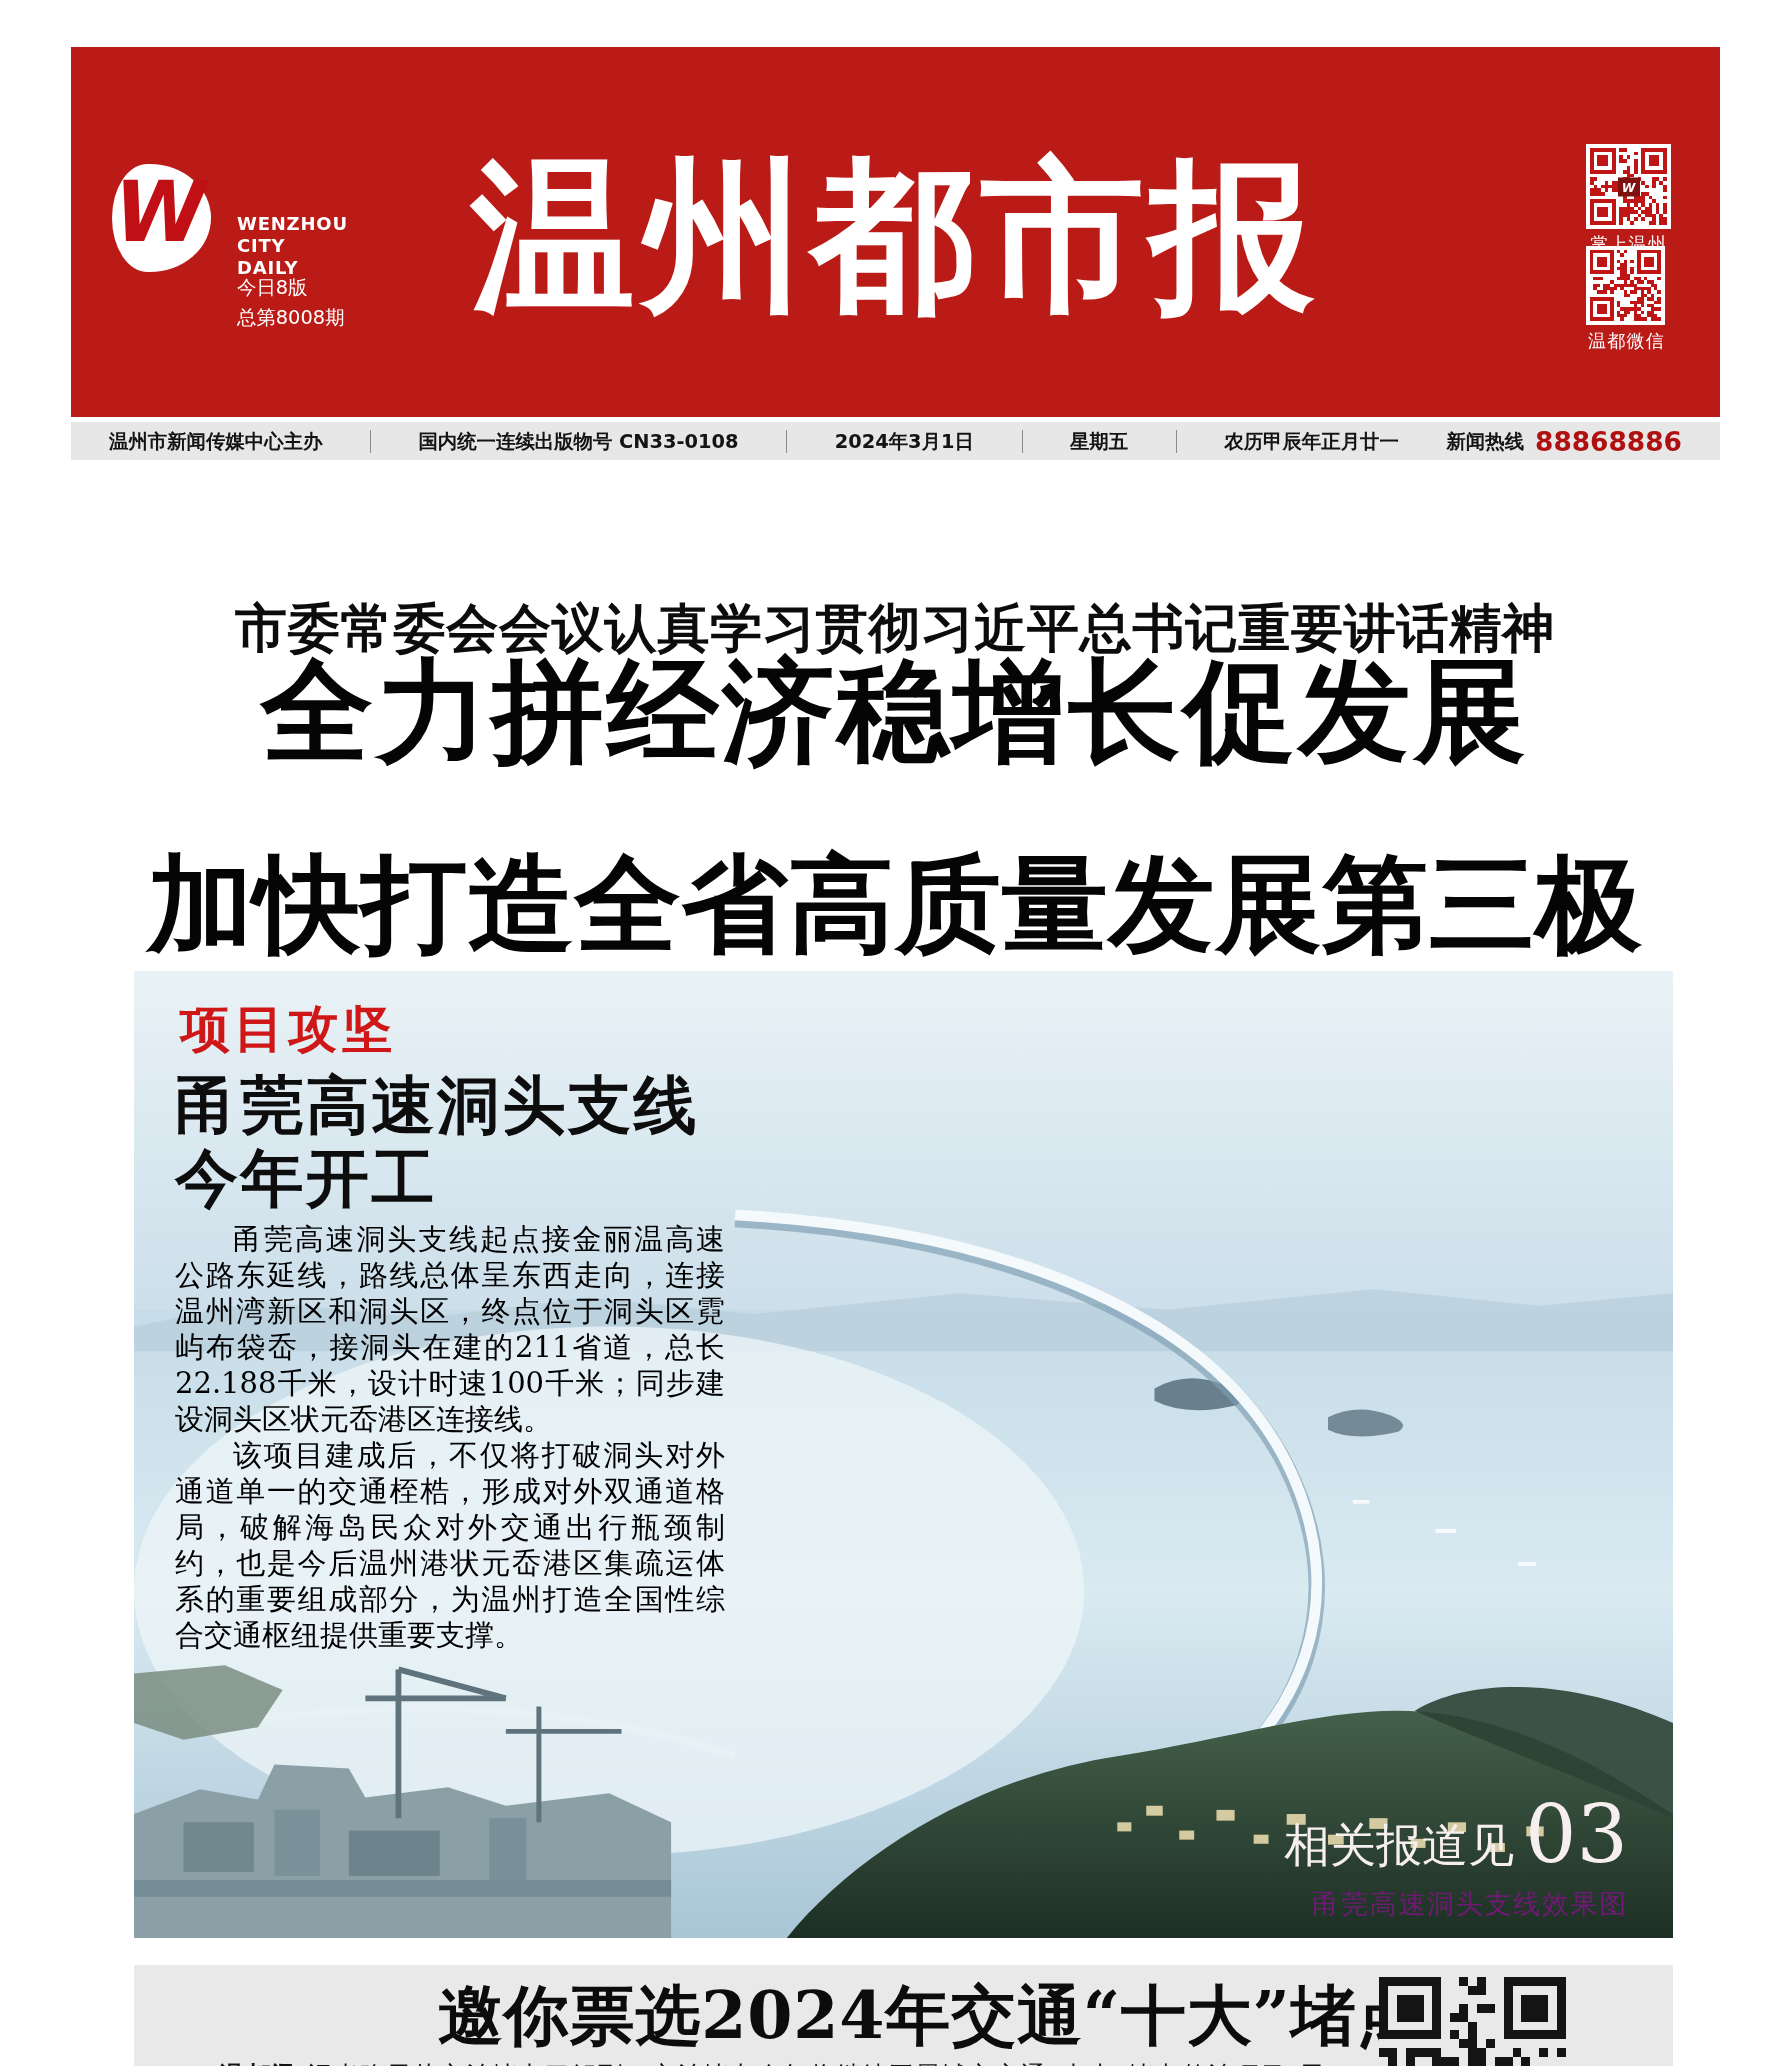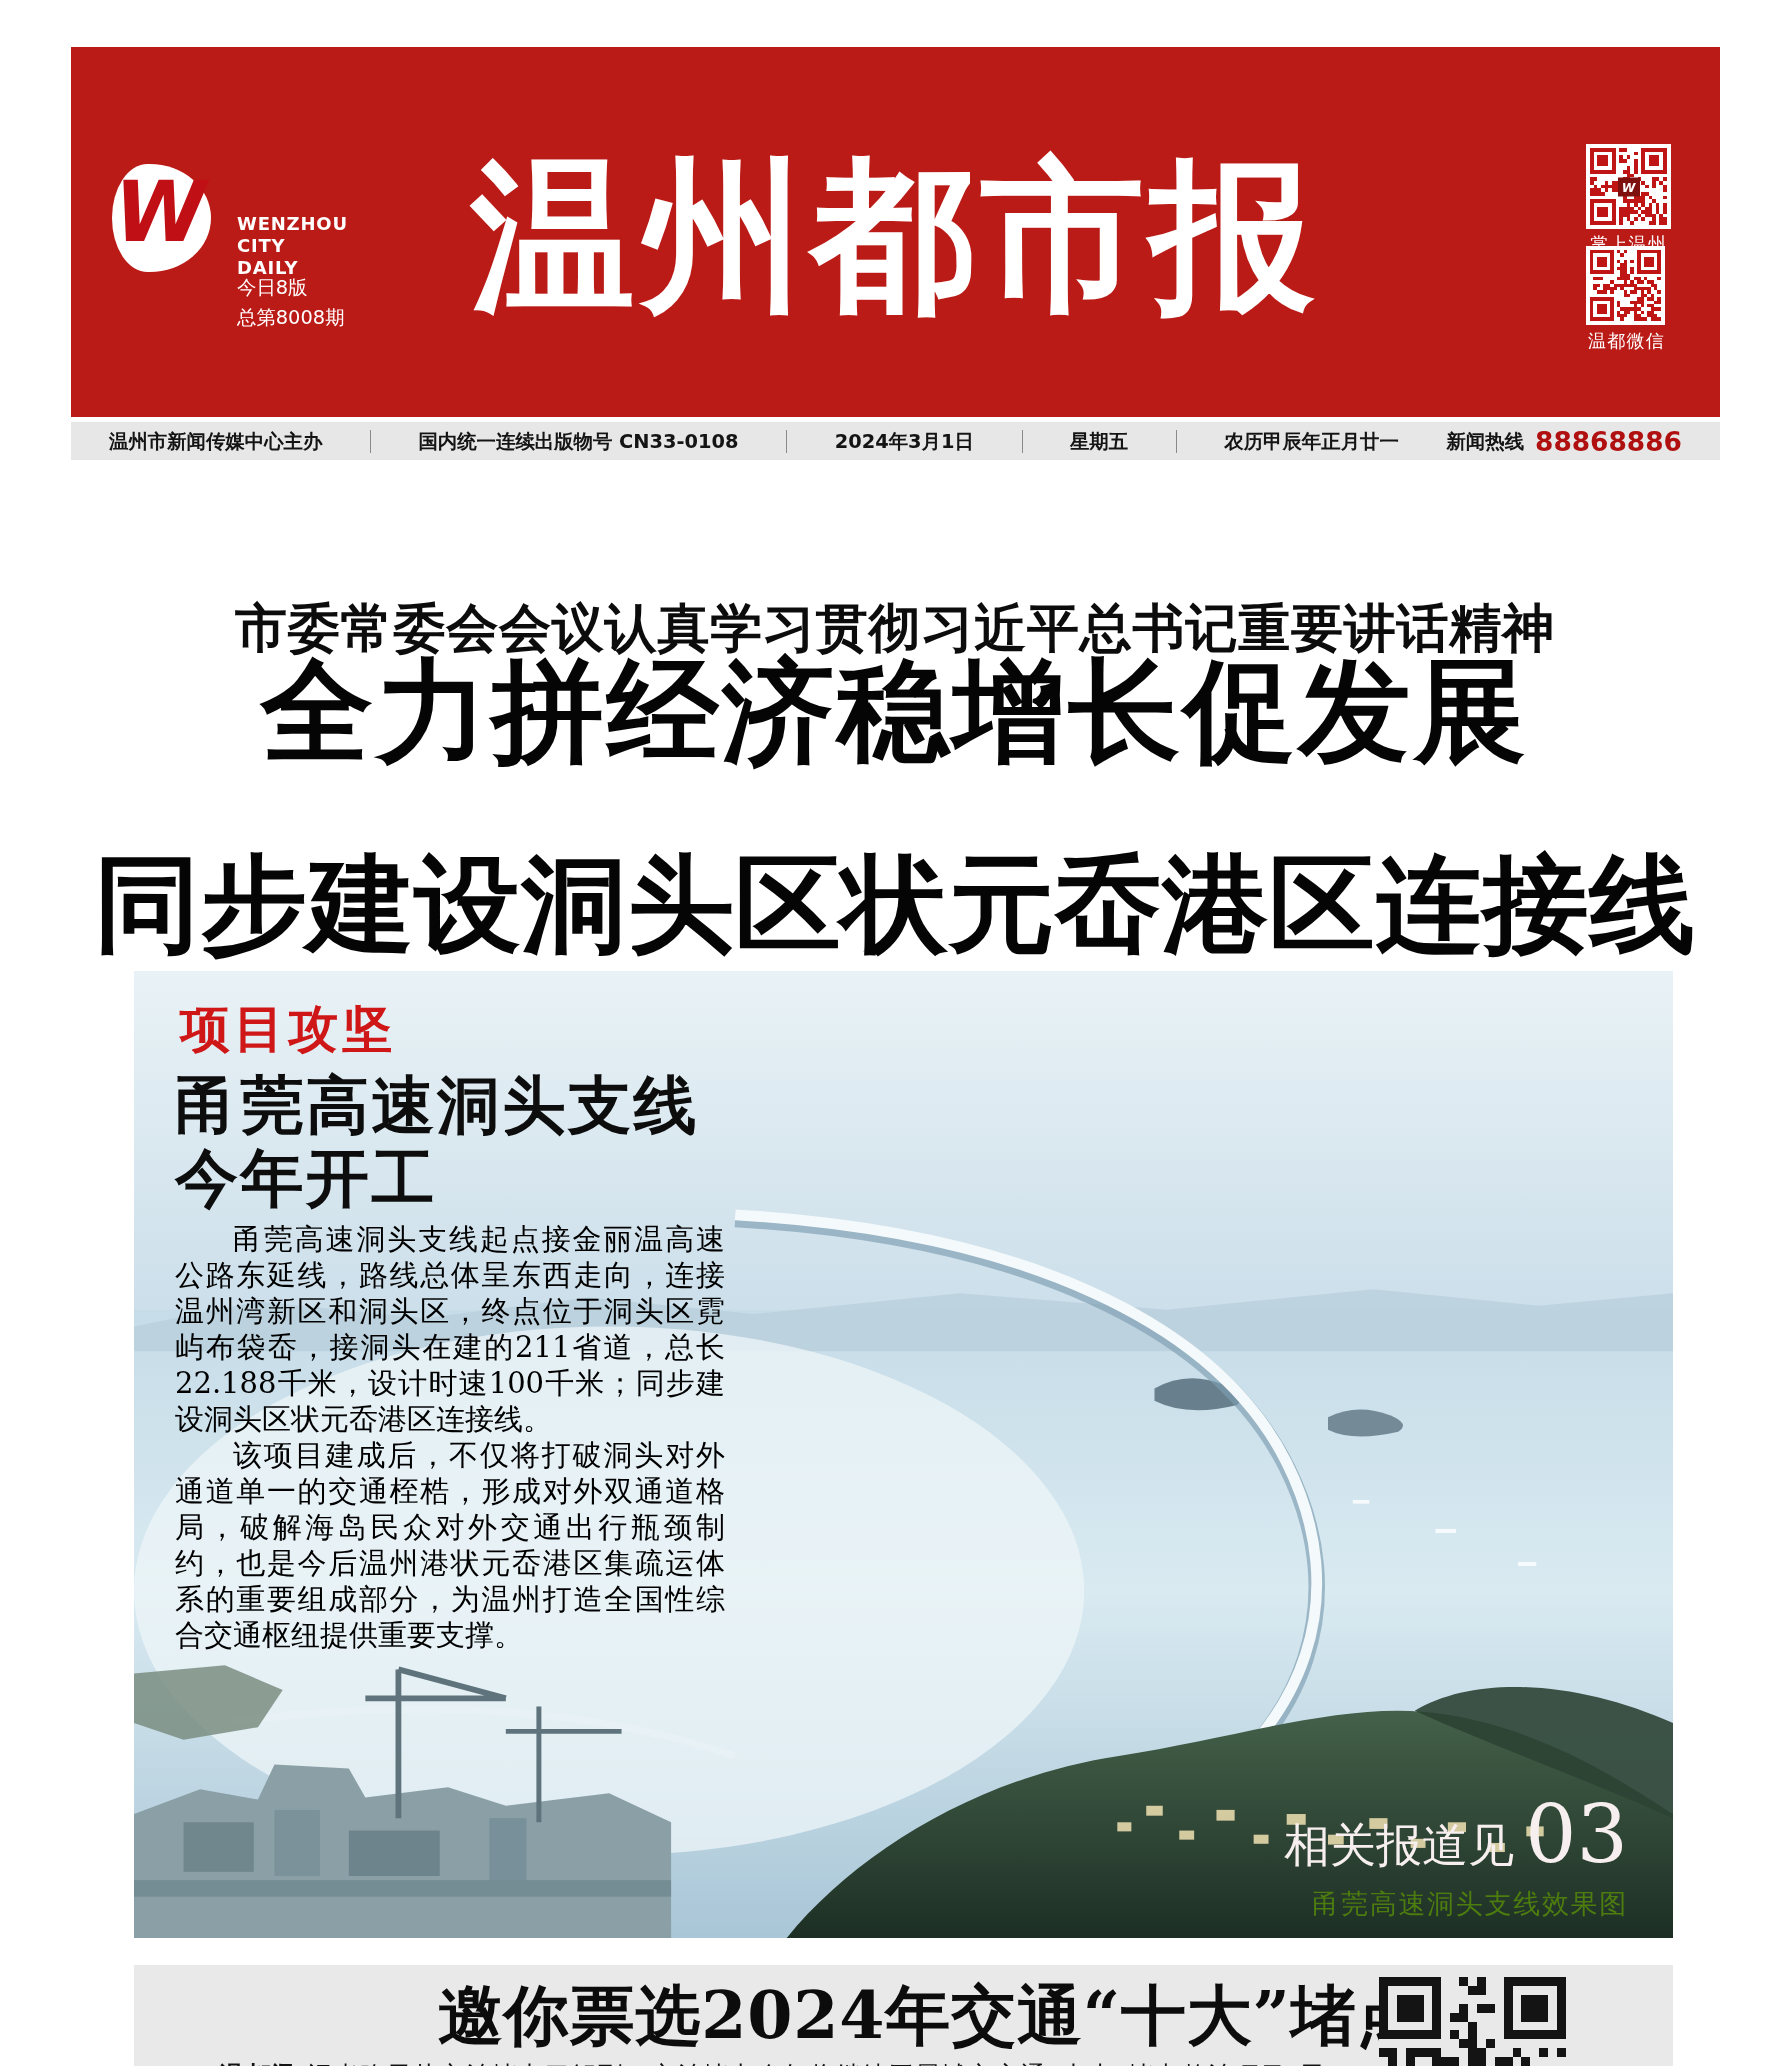--- a/index.html
+++ b/index.html
@@ -55,21 +55,21 @@
              color:#cf1717;letter-spacing:4.1px;}
   .photo-headline{position:absolute;left:41px;top:98px;font-size:63px;font-weight:900;
                   line-height:73px;letter-spacing:2.5px;color:#0d0d0d;}
   .photo-body{position:absolute;left:41px;top:250px;width:550px;font-size:29px;line-height:36px;
               text-align:justify;color:#000000;}
   .photo-body p{margin:0;text-indent:2em;}
   .photo-related{position:absolute;right:45px;top:838px;height:63px;display:flex;align-items:flex-end;
                  gap:11px;color:#f7efef;}
   .rel-label{font-size:46px;line-height:1;padding-bottom:4.1px;}
   .rel-page{font-size:81px;line-height:0.92;font-weight:400;}
-  .photo-caption{position:absolute;right:45px;top:915px;color:#4d7c0f;font-size:27px;letter-spacing:1.7px;}
+  .photo-caption{position:absolute;right:45px;top:915px;color:#701a75;font-size:27px;letter-spacing:1.7px;}
 
   
   .traffic{position:absolute;left:134px;top:1965px;width:1539px;height:242px;background:#e9e9e9;}
   .t-tag{position:absolute;left:35px;top:12.4px;font:900 52px "DejaVu Sans",sans-serif;
          color:#b51414;letter-spacing:3.3px;}
   .t-headline{position:absolute;left:304px;top:6.6px;font-size:65px;font-weight:900;
               letter-spacing:0.8px;color:#0c0c0c;white-space:nowrap;}
   .t-body{position:absolute;left:35px;top:93px;width:1157px;height:111px;font-size:25px;
           line-height:35px;text-align:justify;color:#131313;}
   .t-body p{margin:0;text-indent:2em;}
@@ -392,21 +392,21 @@
     <span class="info-sep"></span>
     <span>农历甲辰年正月廿一</span>
     <span class="hotline">
       <span>新闻热线</span>
       <span class="hotline-num">88868886</span>
     </span>
   </div>
 
   <div class="centerline kicker">市委常委会会议认真学习贯彻习近平总书记重要讲话精神</div>
   <div class="centerline headline-1">全力拼经济稳增长促发展</div>
-  <div class="centerline headline-2">同步建设洞头区状元岙港区连接线</div>
+  <div class="centerline headline-2">加快打造全省高质量发展第三极</div>
   <div class="centerline pageref">02</div>
 
   <div class="photo">
     <svg class="bg" viewBox="0 0 3725 2340" preserveAspectRatio="none">
       <defs>
         <linearGradient id="sky" x1="0" y1="0" x2="0" y2="1">
           <stop offset="0" stop-color="#e9f2f6"></stop>
             <stop offset="1" stop-color="#c9dde9"></stop>
         </linearGradient>
         <linearGradient id="sea" x1="0" y1="0" x2="0" y2="1">

